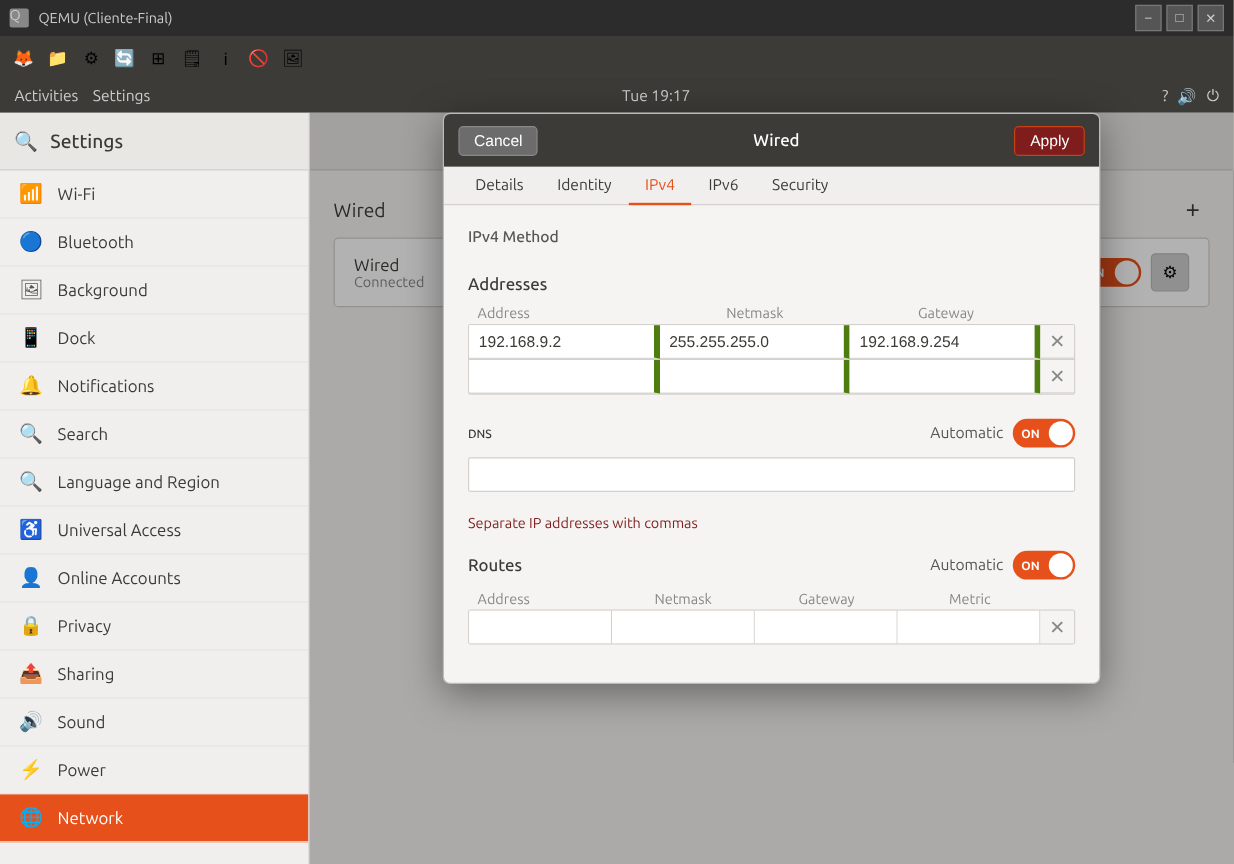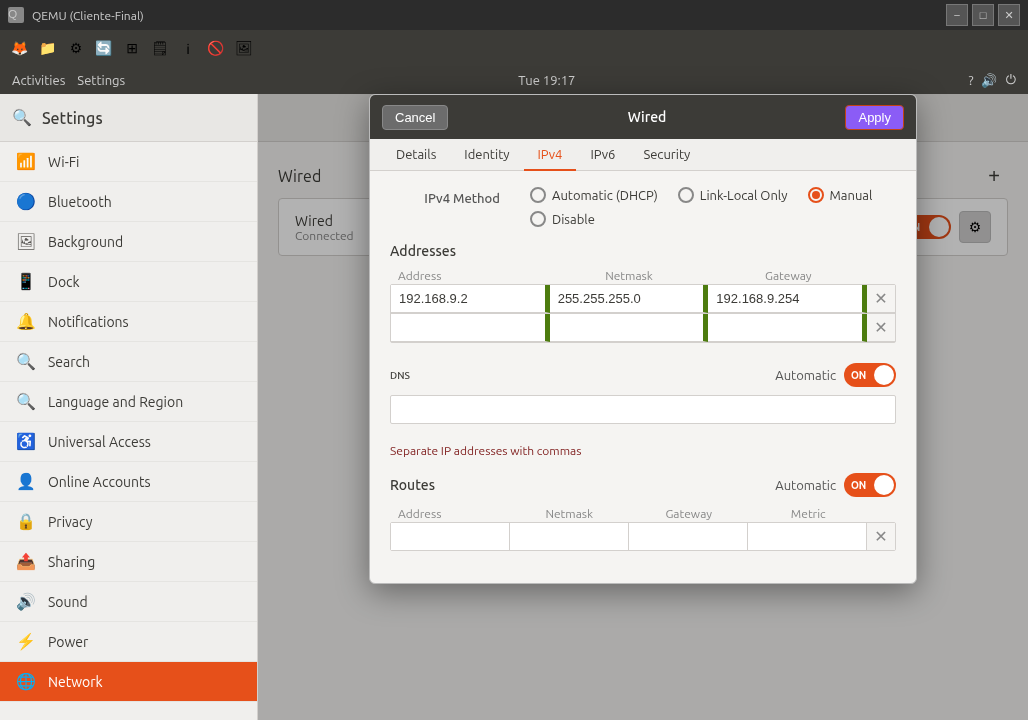--- a/index.html
+++ b/index.html
@@ -183,21 +183,21 @@
     .dialog-cancel-btn {
       background: #6c6c6c;
       border: 1px solid #888;
       border-radius: 4px;
       color: white;
       padding: 4px 12px;
       font-size: 13px;
       cursor: pointer;
     }
     .dialog-apply-btn {
-      background: #8b5cf6;
+      background: #7f1d1d;
       border: 1px solid #c44215;
       border-radius: 4px;
       color: white;
       padding: 4px 12px;
       font-size: 13px;
       cursor: pointer;
       font-weight: 500;
     }
 
     
@@ -217,21 +217,21 @@
     }
     .dialog-tab.active {
       border-bottom: 2px solid #e6501a;
       color: #e6501a;
     }
 
     .dialog-body { padding: 16px 20px; }
 
     
     .field-group { margin-bottom: 16px; }
-    .field-label { font-size: 13px; color: #555; margin-bottom: 8px; font-weight: 500; text-align: right; }
+    .field-label { font-size: 13px; color: #555; margin-bottom: 8px; font-weight: 500; }
     .radio-group { display: flex; flex-wrap: wrap; gap: 8px 20px; }
     .radio-item { display: flex; align-items: center; gap: 6px; font-size: 13px; color: #3c3b37; cursor: pointer; }
     .radio-circle {
       width: 16px; height: 16px; border-radius: 50%; border: 2px solid #888;
       display: flex; align-items: center; justify-content: center;
     }
     .radio-circle.selected { border-color: #e6501a; }
     .radio-dot { width: 8px; height: 8px; border-radius: 50%; background: #e6501a; }
 
     
@@ -460,40 +460,20 @@
           <div class="dialog-tab active">IPv4</div>
           <div class="dialog-tab">IPv6</div>
           <div class="dialog-tab">Security</div>
         </div>
 
         <div class="dialog-body">
 
           <div class="field-group">
             <div style="display:flex; align-items:flex-start; gap:30px;">
               <span class="field-label" style="min-width:110px; padding-top:4px;">IPv4 Method</span>
-              <div class="radio-group">
-                <div class="radio-item">
-                  <div class="radio-circle"></div>
-                  <span>Automatic (DHCP)</span>
-                </div>
-                <div class="radio-item">
-                  <div class="radio-circle"></div>
-                  <span>Link-Local Only</span>
-                </div>
-                <div class="radio-item">
-                  <div class="radio-circle selected">
-                    <div class="radio-dot"></div>
-                  </div>
-                  <span>Manual</span>
-                </div>
-                <div class="radio-item">
-                  <div class="radio-circle"></div>
-                  <span>Disable</span>
-                </div>
-              </div>
             </div>
           </div>
 
           <div class="addresses-section">
             <div class="addresses-title">Addresses</div>
             <div class="addr-headers">
               <div class="addr-header-cell">Address</div>
               <div class="addr-header-cell" style="text-align:center;">Netmask</div>
               <div class="addr-header-cell" style="text-align:center;">Gateway</div>
               <div class="addr-header-cell"></div>

